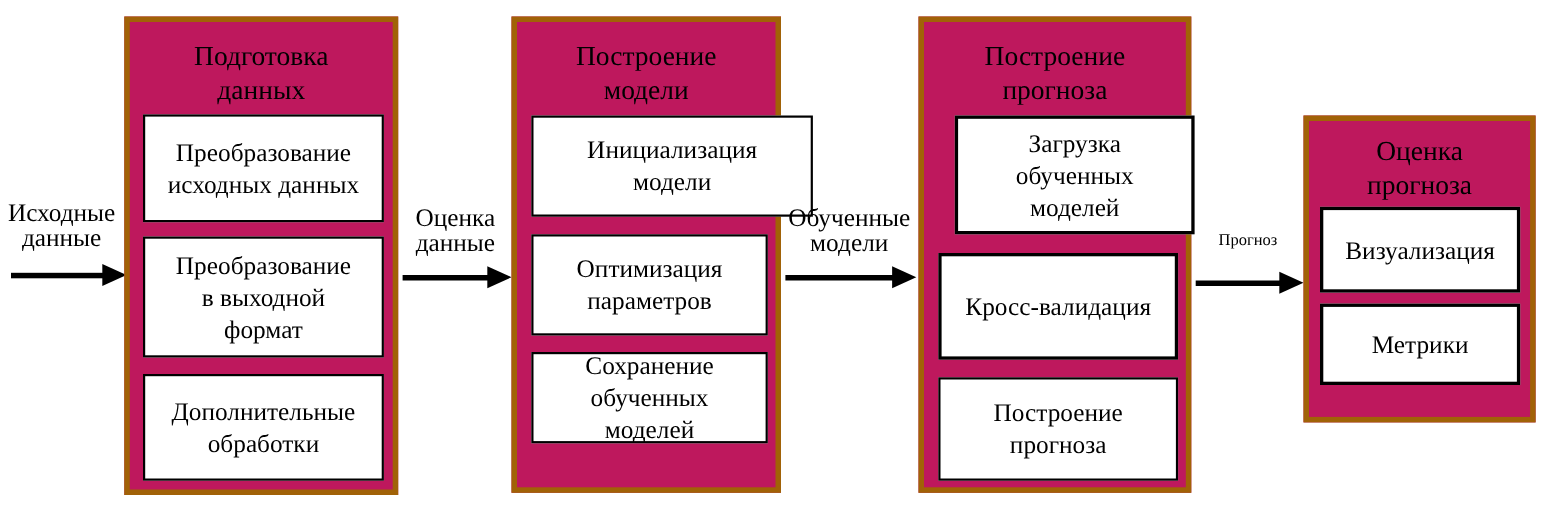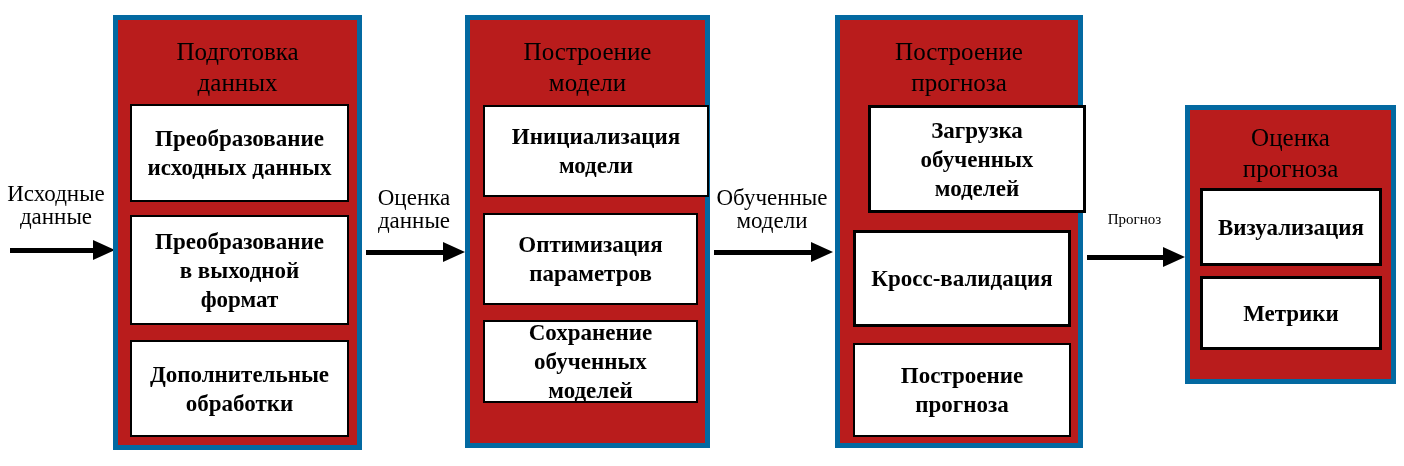--- a/index.html
+++ b/index.html
@@ -15,22 +15,22 @@
     background: #ffffff;
     font-family: "Liberation Serif", "DejaVu Serif", serif;
     color: #000000;
     overflow: hidden;
   }
 
   
   .stage {
     position: absolute;
     box-sizing: border-box;
-    border: 5px solid #0369a1;
-    background: #b91c1c;
+    border: 5px solid #a16207;
+    background: #be185d;
   }
   .stage-title {
     position: absolute;
     left: 0;
     right: 0;
     text-align: center;
     font-size: 25px;
     line-height: 31px;
     font-family: "Liberation Serif", "DejaVu Serif", serif;
     white-space: pre-line;
@@ -43,21 +43,20 @@
     border: 2px solid #000000;
     background: #ffffff;
     display: flex;
     align-items: center;
     justify-content: center;
     text-align: center;
     font-size: 23px;
     line-height: 29px;
     white-space: pre-line;
     padding: 0 4px;
-    font-weight: bold;
   }
   .step.thick { border-width: 3px; }
 
   
   .arrow {
     position: absolute;
     height: 0;
   }
   .arrow .shaft {
     position: absolute;
@@ -114,21 +113,21 @@
   <div class="arrow-label" style="left:364px; top:186px; width:100px;">Оценка
 данные</div>
   <div class="arrow" style="left:366px; top:250px; width:99px;">
     <div class="shaft" style="width:79px;"></div>
     <div class="head" style="left:77px;"></div>
   </div>
 
   <div class="stage" style="left:465px; top:15px; width:245px; height:433px;">
     <div class="stage-title" style="top:16px;">Построение
 модели</div>
-    <div class="step" style="left:13px; top:85px; width:226px; height:92px;">Инициализация
+    <div class="step" style="left:13px; top:85px; width:256px; height:92px;">Инициализация
 модели</div>
     <div class="step" style="left:13px; top:193px; width:215px; height:92px;">Оптимизация
 параметров</div>
     <div class="step" style="left:13px; top:300px; width:215px; height:83px;">Сохранение
 обученных
 моделей</div>
   </div>
 
   <div class="arrow-label" style="left:712px; top:186px; width:120px;">Обученные
 модели</div>

